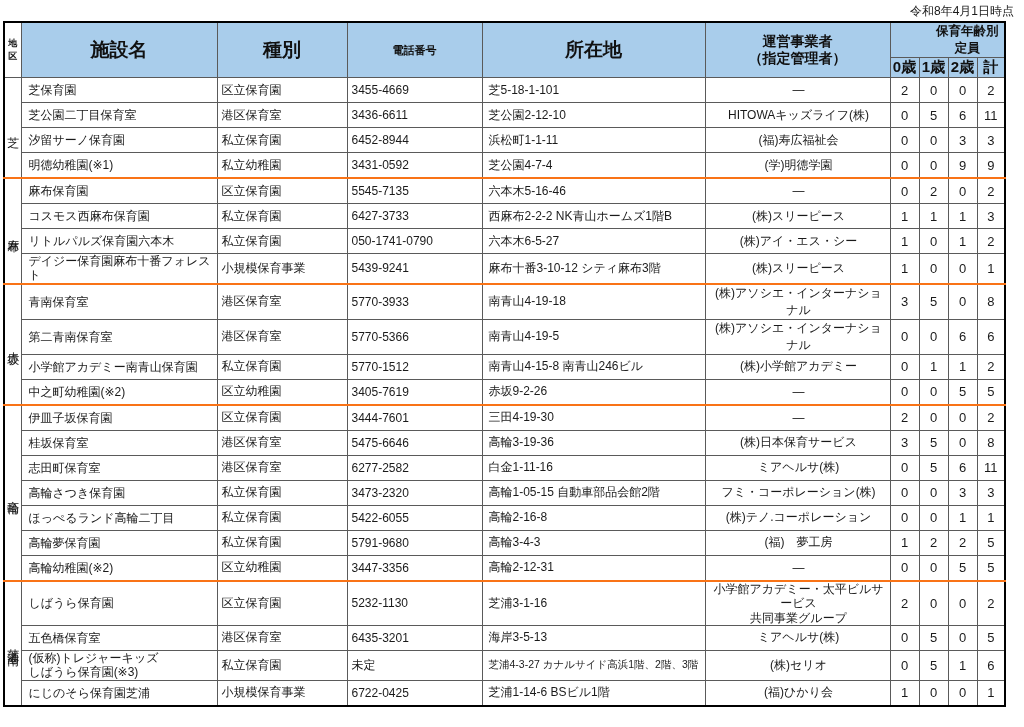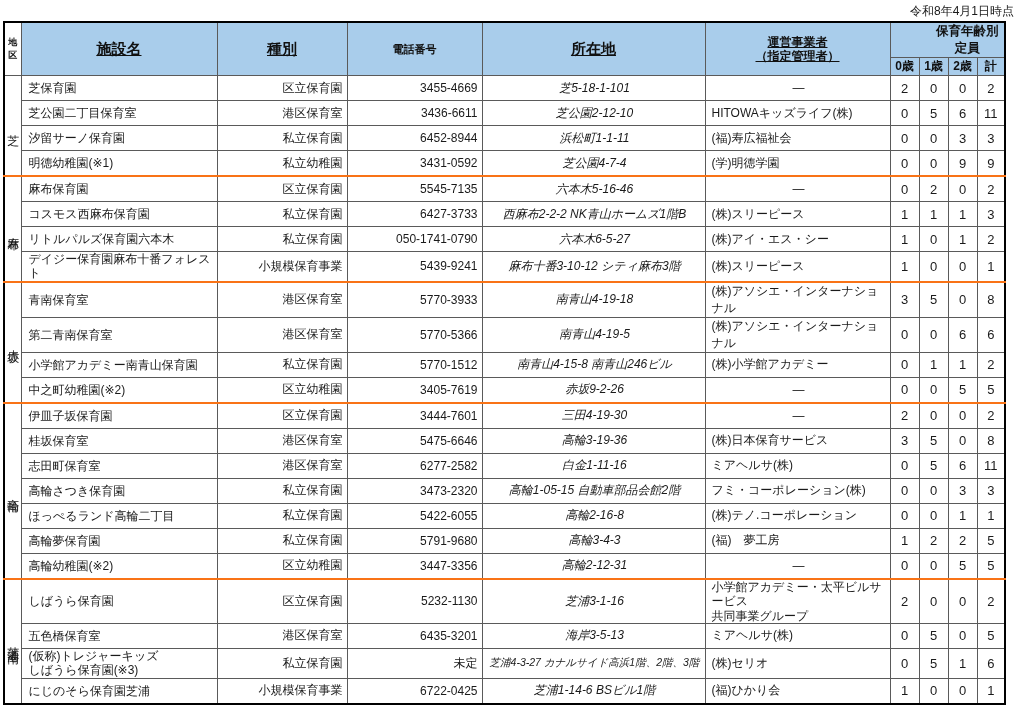--- a/index.html
+++ b/index.html
@@ -31,44 +31,44 @@
     border: 2px solid #000;
   }
   th, td { border: 1px solid #5a5a5a; overflow: hidden; }
   thead th {
     background: #a9cdeb;
     font-weight: bold;
     color: #111;
     padding: 0;
   }
   th.h-district { background: #ffffff; font-size: 9px; font-weight: bold; padding: 0; }
-  th.h-name, th.h-type, th.h-addr { font-size: 15px; text-decoration: underline; }
+  th.h-name, th.h-type, th.h-addr { font-size: 19px; }
   th.h-phone { font-size: 11px; font-family: Liberation Mono, monospace; }
-  th.h-op { font-size: 12px; line-height: 1.2; text-decoration: underline; }
+  th.h-op { font-size: 14px; line-height: 1.2; }
   th.h-cap { font-size: 12.5px; height: 16px; padding-left: 40px; }
-  th.h-age { font-size: 12px; height: 14px; }
+  th.h-age { font-size: 15px; height: 14px; }
   tbody td {
     height: 24px;
     font-size: 12px;
     padding: 0 4px;
     background: #fff;
   }
   td.district {
     writing-mode: vertical-rl;
     text-orientation: upright;
     text-align: center;
     vertical-align: middle;
     font-size: 12px;
     letter-spacing: 2px;
     padding: 0;
   }
   td.c-name { text-align: left; padding-left: 7px; }
-  td.c-type, td.c-phone { text-align: right; }
-  td.c-addr { text-align: center; padding-left: 6px; font-style: italic; }
-  td.c-op { text-align: left; padding-left: 6px; }
+  td.c-type, td.c-phone { text-align: left; }
+  td.c-addr { text-align: left; padding-left: 6px; }
+  td.c-op { text-align: center; padding-left: 6px; }
   td.c-op-dash { text-align: center; }
   td.c-num { text-align: center; font-size: 13px; }
   .pre { white-space: pre-line; line-height: 1.2; }
   td.small { font-size: 10.5px; }
   tr.sec-top td { border-top: 2px solid #f97316; }
 </style>
 </head>
 <body>
 
 <div class="page">

